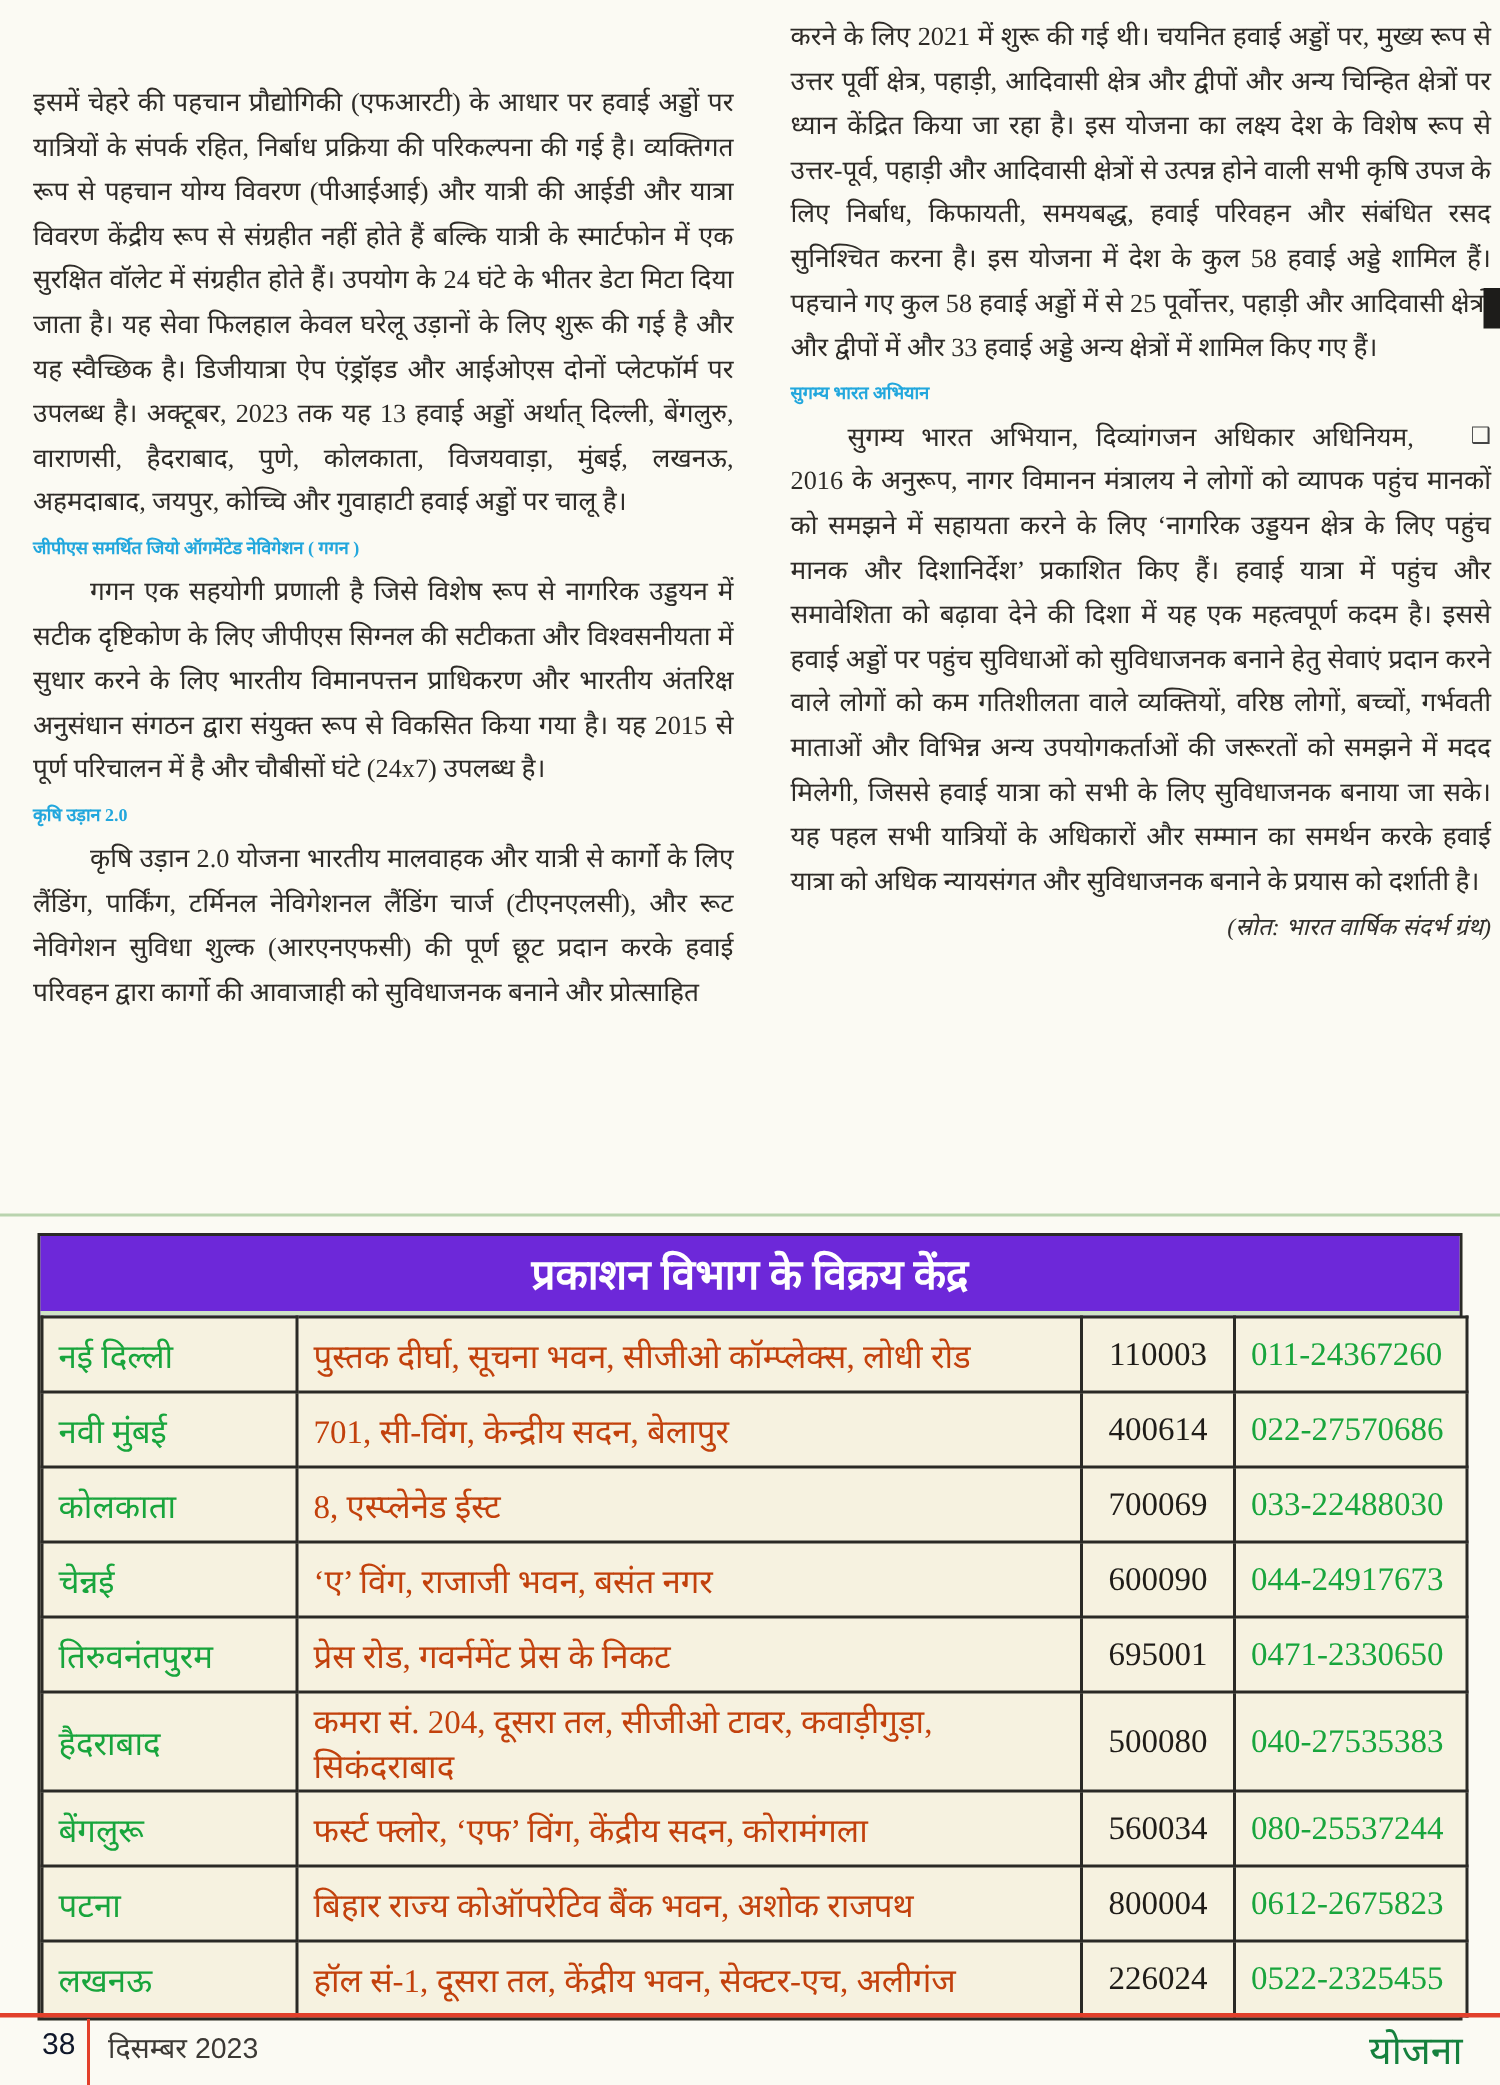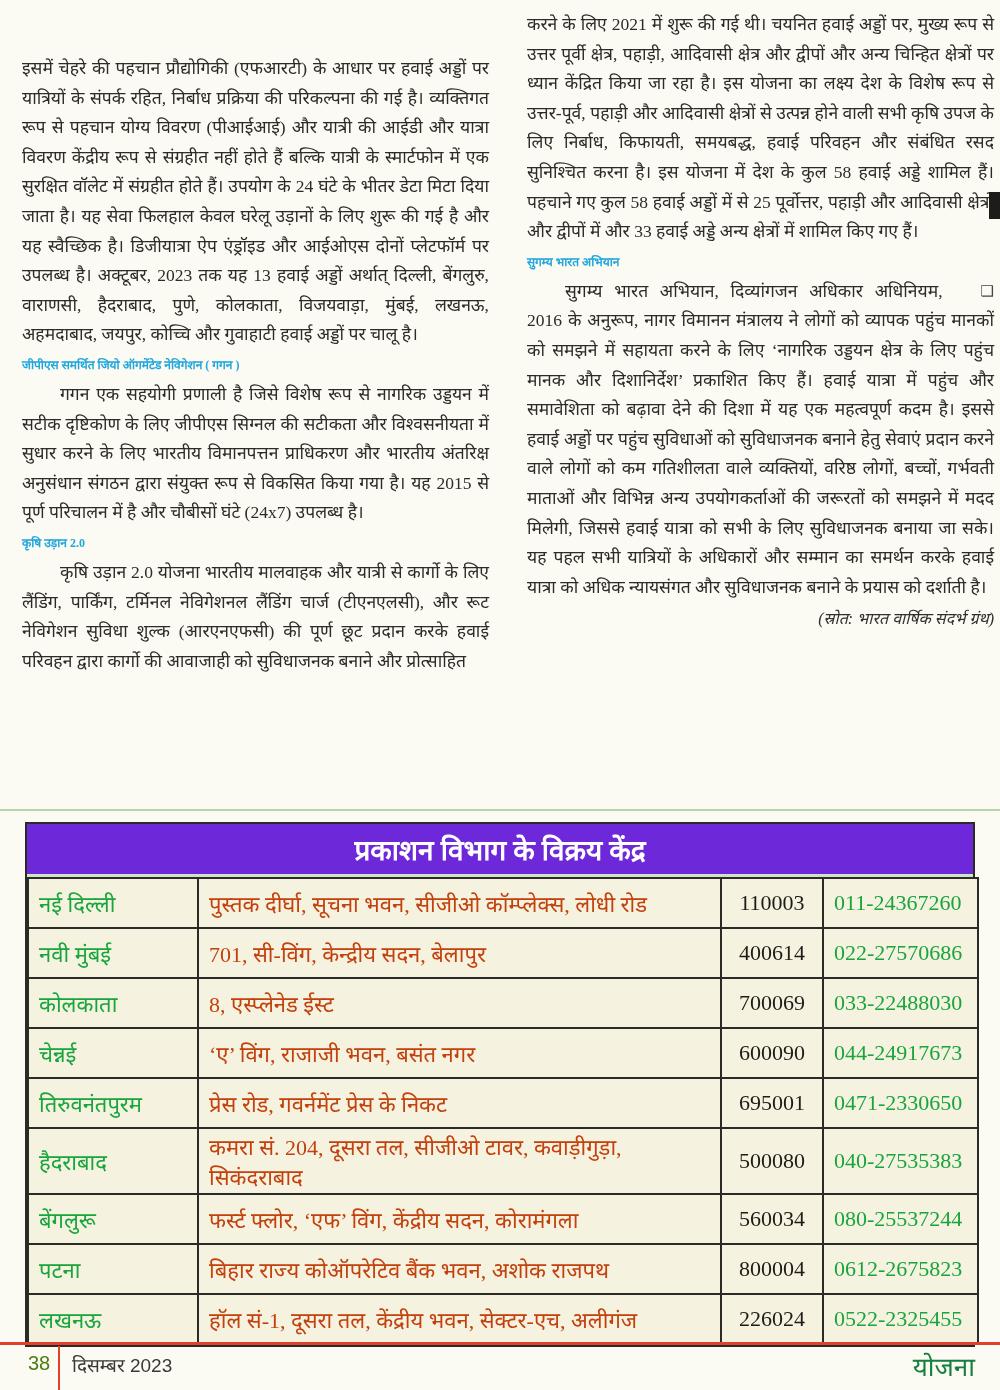--- a/index.html
+++ b/index.html
@@ -69,21 +69,21 @@
   td.city  { width:170px; color:#18a53c; }
   td.addr  { width:523px; color:#c2410c; }
   td.pin   { width:102px; color:#1f1c18; text-align:center; padding-left:14px; font-family:"Liberation Serif",serif; }
   td.phone { width:155px; color:#18a53c; padding-left:14px;margin-top:40px; }
   .footer-rule {
     position:absolute; left:0; top:1342px; width:1000px;
     border-top:3px solid #e2402b;
   }
   .footer-pageno {
     position:absolute; left:28px; top:1352px;
-    font-size:20px; color:#4d7c0f;
+    font-size:20px; color:#0f172a;
     font-family:"Liberation Sans", sans-serif;
   }
   .footer-vline {
     position:absolute; left:58px; top:1346px;
     width:2px; height:44px; background:#e2402b;
   }
   .footer-date {
     position:absolute; left:72px; top:1352px;
     font-size:19px; color:#3c3935;
     font-family:"Liberation Sans", sans-serif;

